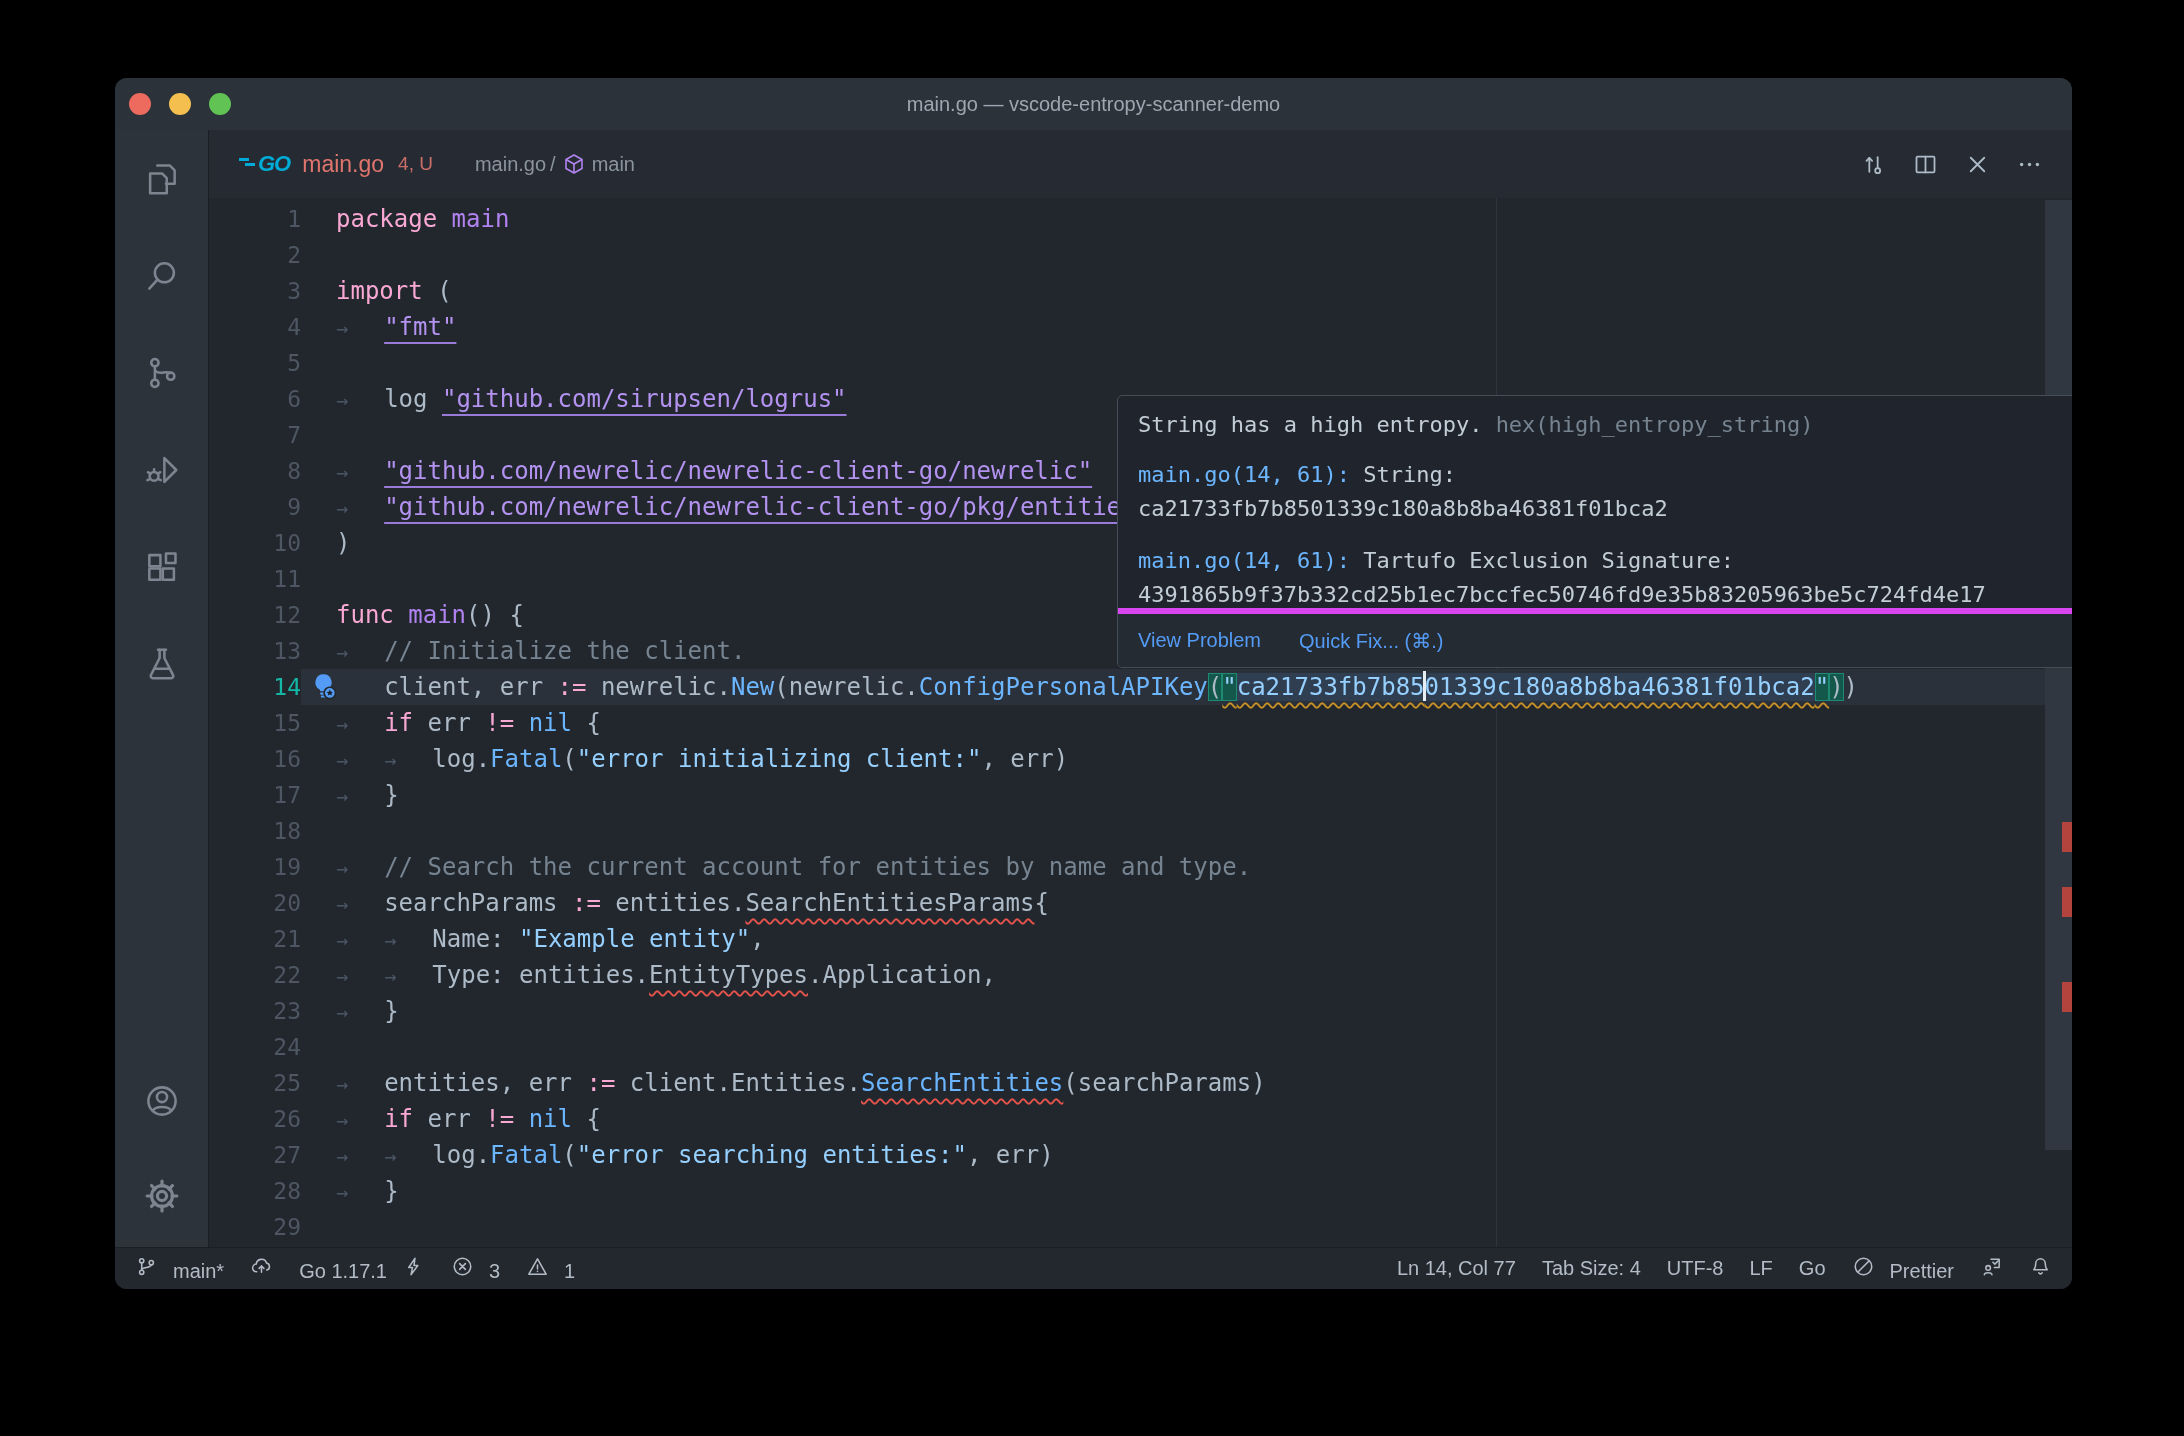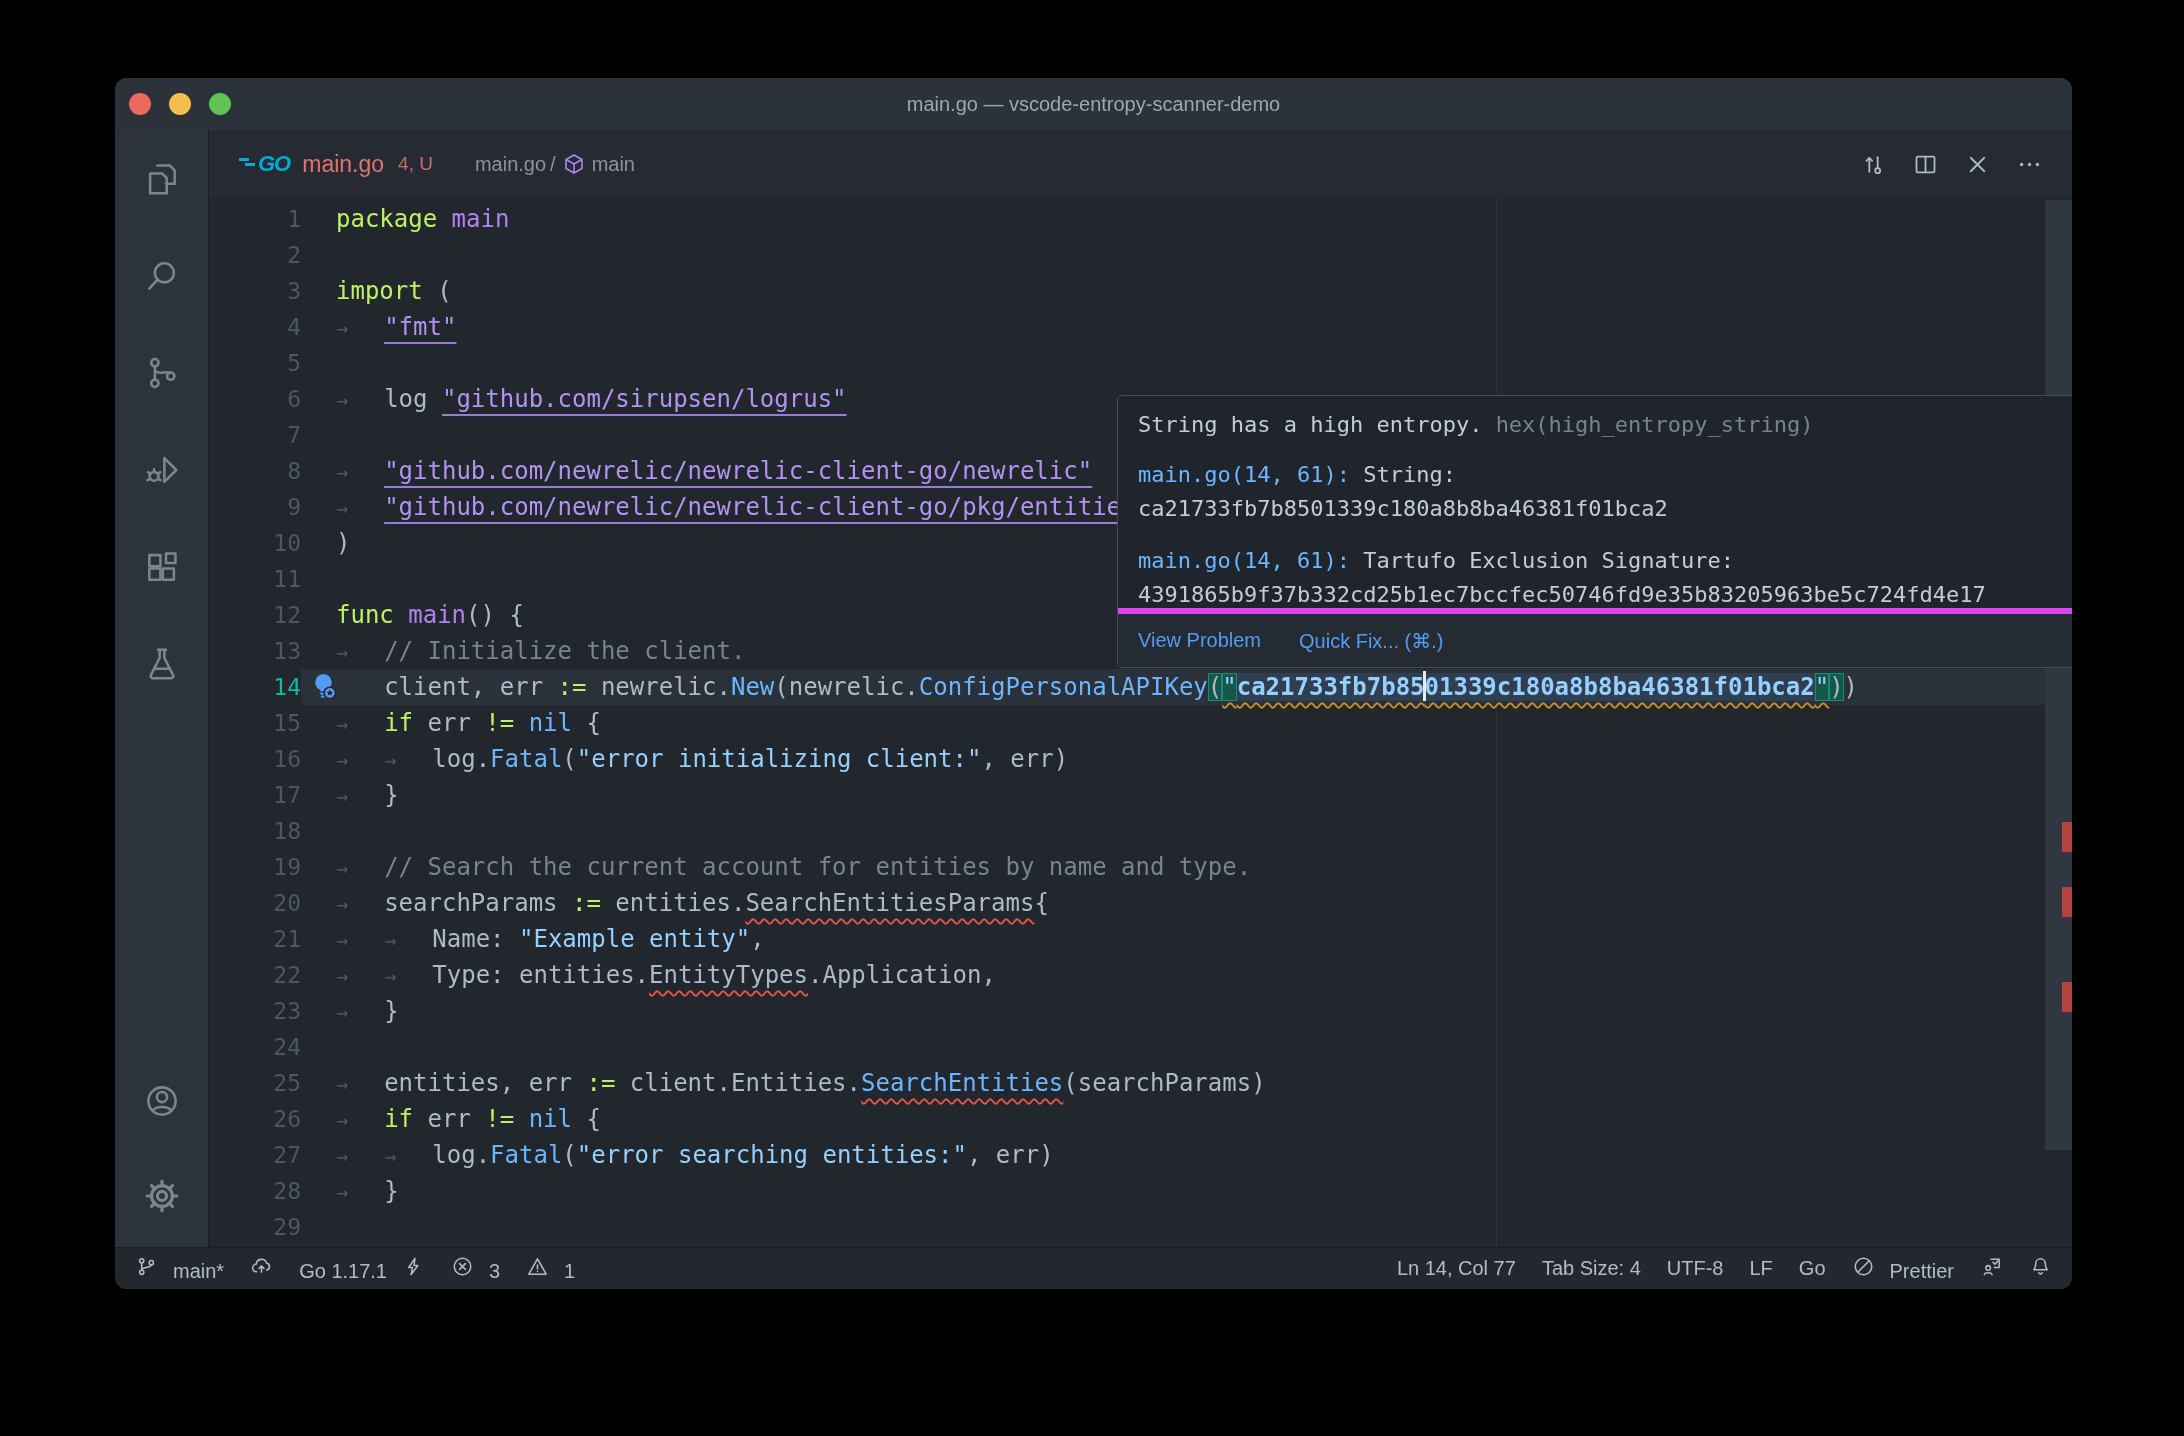--- a/index.html
+++ b/index.html
@@ -36,27 +36,27 @@
   .ruler{position:absolute;left:1287px;top:0;bottom:0;width:1px;background:#2e343d;}
   .lines{position:absolute;top:3px;left:0;right:0;font-family:"DejaVu Sans Mono","Liberation Mono",monospace;
     font-size:24px;line-height:36px;}
   .crow{position:relative;height:36px;display:flex;white-space:pre;}
   .linehl{position:absolute;left:92px;right:27px;top:0;bottom:0;background:#2b313a;}
   .lnum{position:relative;width:92px;flex:none;text-align:right;color:#4d5662;font-size:23px;}
   .crow.current .lnum{color:#14b8a6;}
   .dec{position:relative;width:35px;flex:none;}
   .lcode{position:relative;}
   .bulb{position:absolute;left:-28px;top:2px;width:31px;height:31px;}
-  .tk.kw{color:#bef264}.tk.fg{color:#adbac7}.tk.ent{color:#b083f0}.tk.fn{color:#6cb6ff}
+  .tk.kw{color:#f9a8d4}.tk.fg{color:#adbac7}.tk.ent{color:#b083f0}.tk.fn{color:#6cb6ff}
   .tk.str{color:#96d0ff}.tk.com{color:#768390}
   .tk.imp{color:#b392f0;text-decoration:underline;text-decoration-color:#9a7bd8;text-underline-offset:7px;text-decoration-thickness:2px;}
   .tk.sqr{text-decoration:underline wavy #e5534b;text-decoration-thickness:2px;text-underline-offset:7px;}
   .tk.y{text-decoration:underline wavy #c69026;text-decoration-thickness:2px;text-underline-offset:7px;}
   .tk.m{background:#14574b;box-shadow:inset 0 0 0 1px #1f8a74;}
-  .tk.hl{background:rgba(83,155,245,.13);font-weight:bold;}
+  .tk.hl{background:rgba(83,155,245,.13);}
   .tk.tab{display:inline-block;width:4ch;color:#4b5563;font-size:20px;vertical-align:baseline;}
   .cursor{display:inline-block;width:3px;height:30px;background:#e6edf3;vertical-align:middle;margin:0 -1.5px;position:relative;top:-2px;}
   
   .sb-thumb{position:absolute;right:0;top:2px;width:27px;height:950px;background:#303741;}
   .ovr{position:absolute;right:0;width:10px;height:30px;background:#b2443d;}
   
   .tooltip{position:absolute;left:1002px;top:317px;width:962px;height:273px;background:#20252d;
     border:1px solid #454d57;border-radius:5px;z-index:40;box-sizing:border-box;overflow:hidden;}
   .tt-body{padding:12px 20px 0 20px;font-family:"DejaVu Sans Mono","Liberation Mono",monospace;font-size:22px;color:#c3cdd7;}
   .tt-title{line-height:34px;margin-bottom:16px;}

